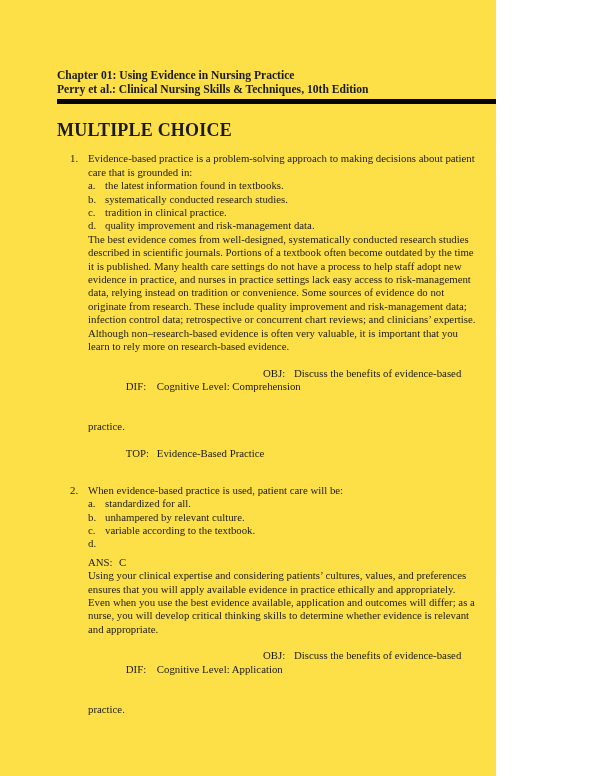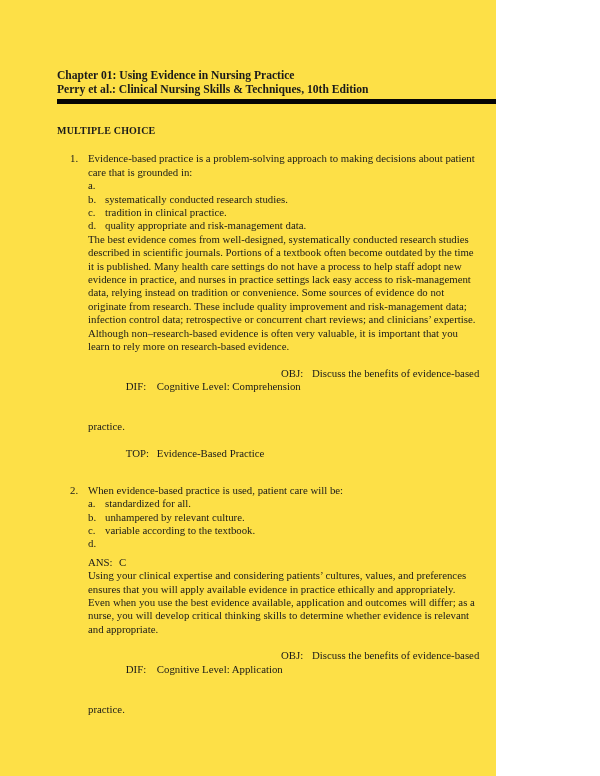--- a/index.html
+++ b/index.html
@@ -27,42 +27,42 @@
     white-space: pre;
   }
   .header-rule {
     height: 5px;
     background: #050505;
     margin-top: 2px;
     width: 458px;
   }
   .section-heading {
     font-weight: 700;
-    font-size: 10px;
+    font-size: 18px;
     margin-top: 20px;
     letter-spacing: 0.2px;
     white-space: pre;
   }
   .questions { margin-top: 15px; }
   .question {
     display: flex;
     padding-left: 13px;
     margin-bottom: 10px;
   }
   .q-num { width: 18px; flex: none; }
   .q-body { flex: 1; min-width: 0; }
   .multiline { white-space: pre; }
   .option { display: flex; }
   .opt-letter { width: 17px; flex: none; }
   .opt-text { white-space: pre; }
   .ans-line { margin-top: 5px; }
   .inline-label { display: inline-block; width: 31px; }
   .meta { margin-top: 13px; }
   .meta-line { position: relative; white-space: pre; }
-  .meta-col2 { position: absolute; left: 193px; top: 0; white-space: pre; font-family: Liberation Serif, serif; }
+  .meta-col2 { position: absolute; left: 175px; top: 0; white-space: pre; font-family: Liberation Serif, serif; }
 </style>
 </head>
 <body>
 
 <div class="page">
   <div class="content">
 
     <div class="doc-header">
       <div class="hline">Chapter 01: Using Evidence in Nursing Practice</div>
       <div class="hline">Perry et al.: Clinical Nursing Skills &amp; Techniques, 10th Edition</div>
@@ -73,32 +73,33 @@
 
     <div class="questions">
 
       <div class="question">
         <span class="q-num">1.</span>
         <div class="q-body">
           <div class="multiline">Evidence-based practice is a problem-solving approach to making decisions about patient
 care that is grounded in:</div>
           <div class="option">
             <span class="opt-letter">a.</span>
+            <span class="opt-text">the latest information found in textbooks.</span>
           </div>
           <div class="option">
             <span class="opt-letter">b.</span>
             <span class="opt-text">systematically conducted research studies.</span>
           </div>
           <div class="option">
             <span class="opt-letter">c.</span>
             <span class="opt-text">tradition in clinical practice.</span>
           </div>
           <div class="option">
             <span class="opt-letter">d.</span>
-            <span class="opt-text">quality appropriate and risk-management data.</span>
+            <span class="opt-text">quality improvement and risk-management data.</span>
           </div>
           <div class="multiline">The best evidence comes from well-designed, systematically conducted research studies
 described in scientific journals. Portions of a textbook often become outdated by the time
 it is published. Many health care settings do not have a process to help staff adopt new
 evidence in practice, and nurses in practice settings lack easy access to risk-management
 data, relying instead on tradition or convenience. Some sources of evidence do not
 originate from research. These include quality improvement and risk-management data;
 infection control data; retrospective or concurrent chart reviews; and clinicians’ expertise.
 Although non–research-based evidence is often very valuable, it is important that you
 learn to rely more on research-based evidence.</div>

